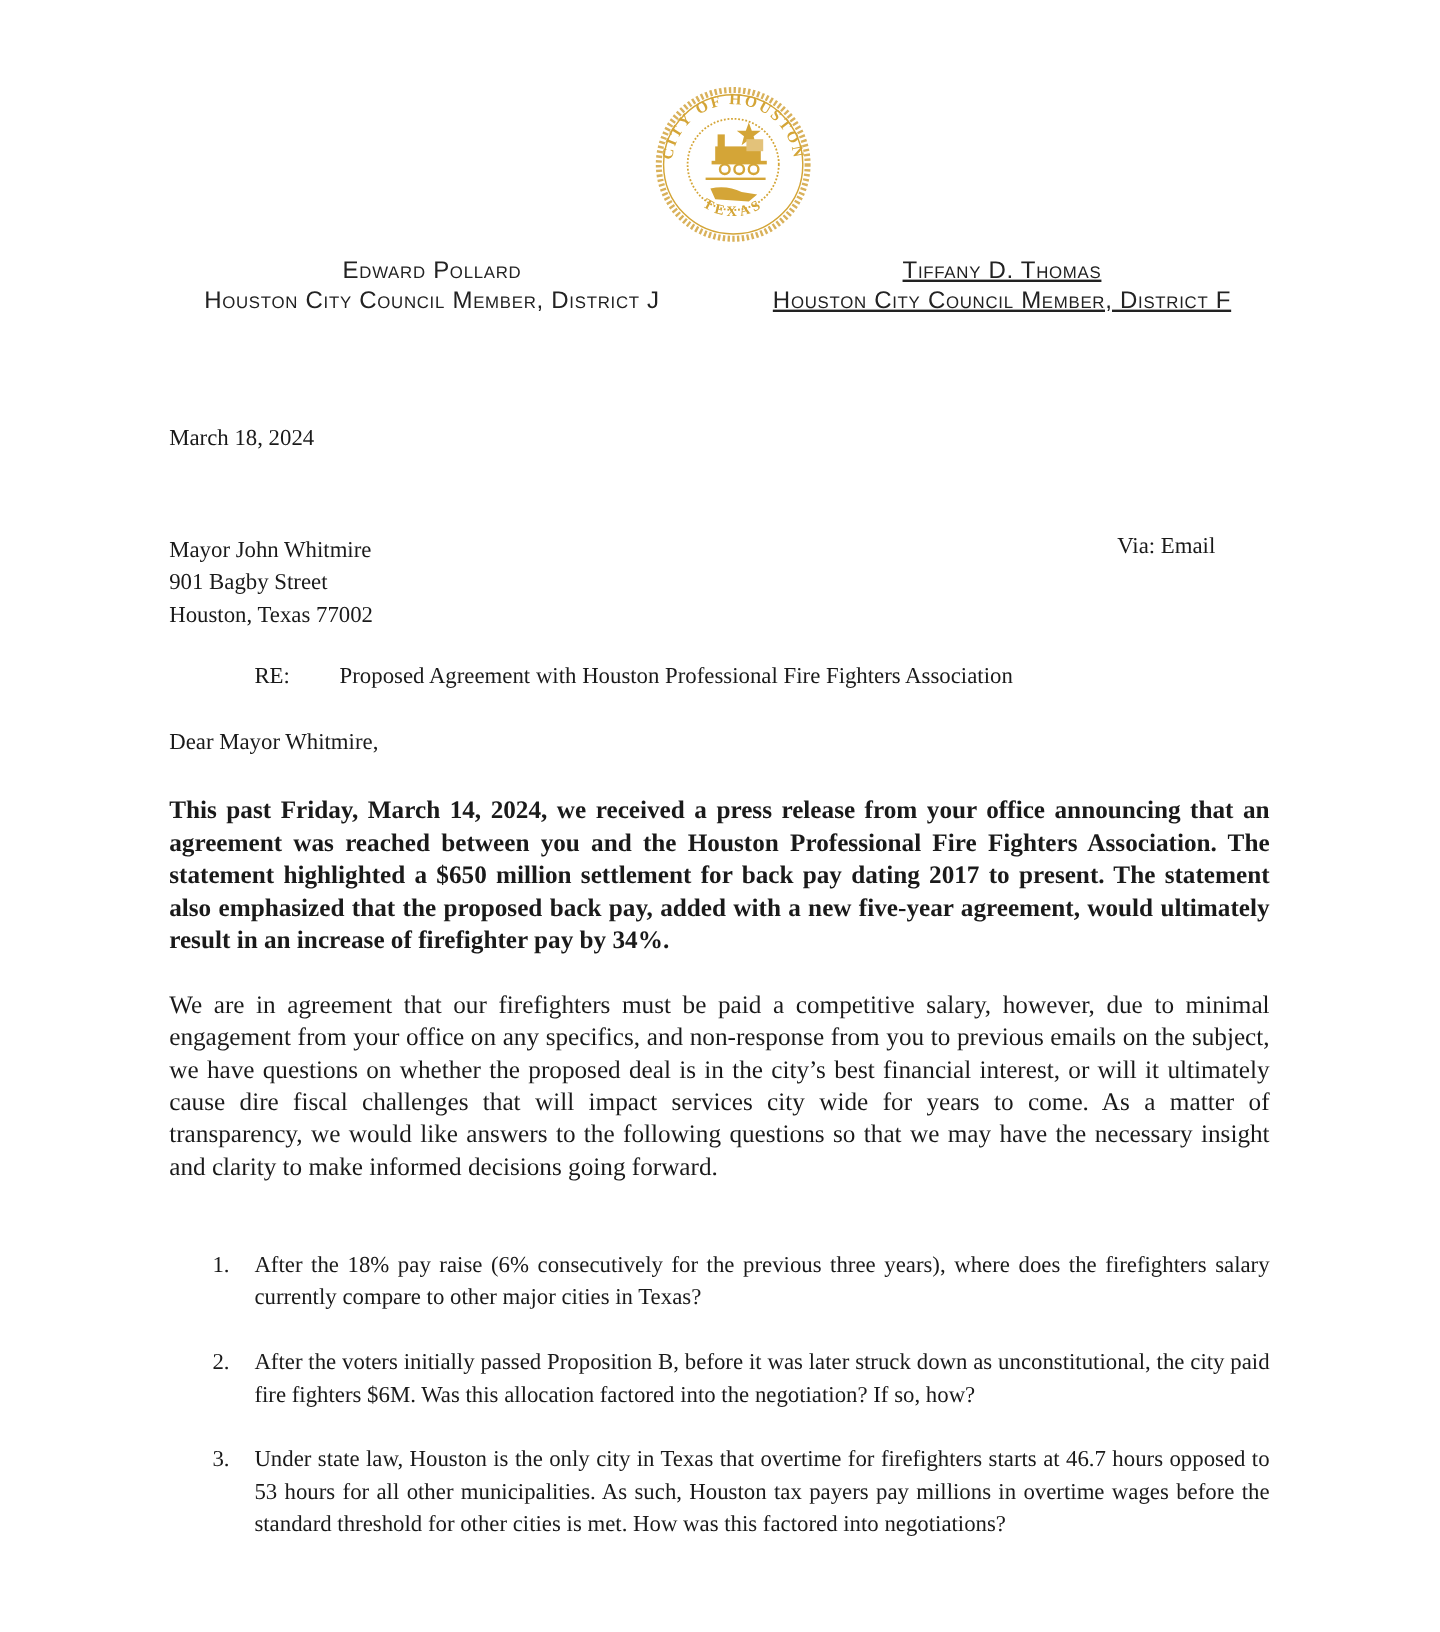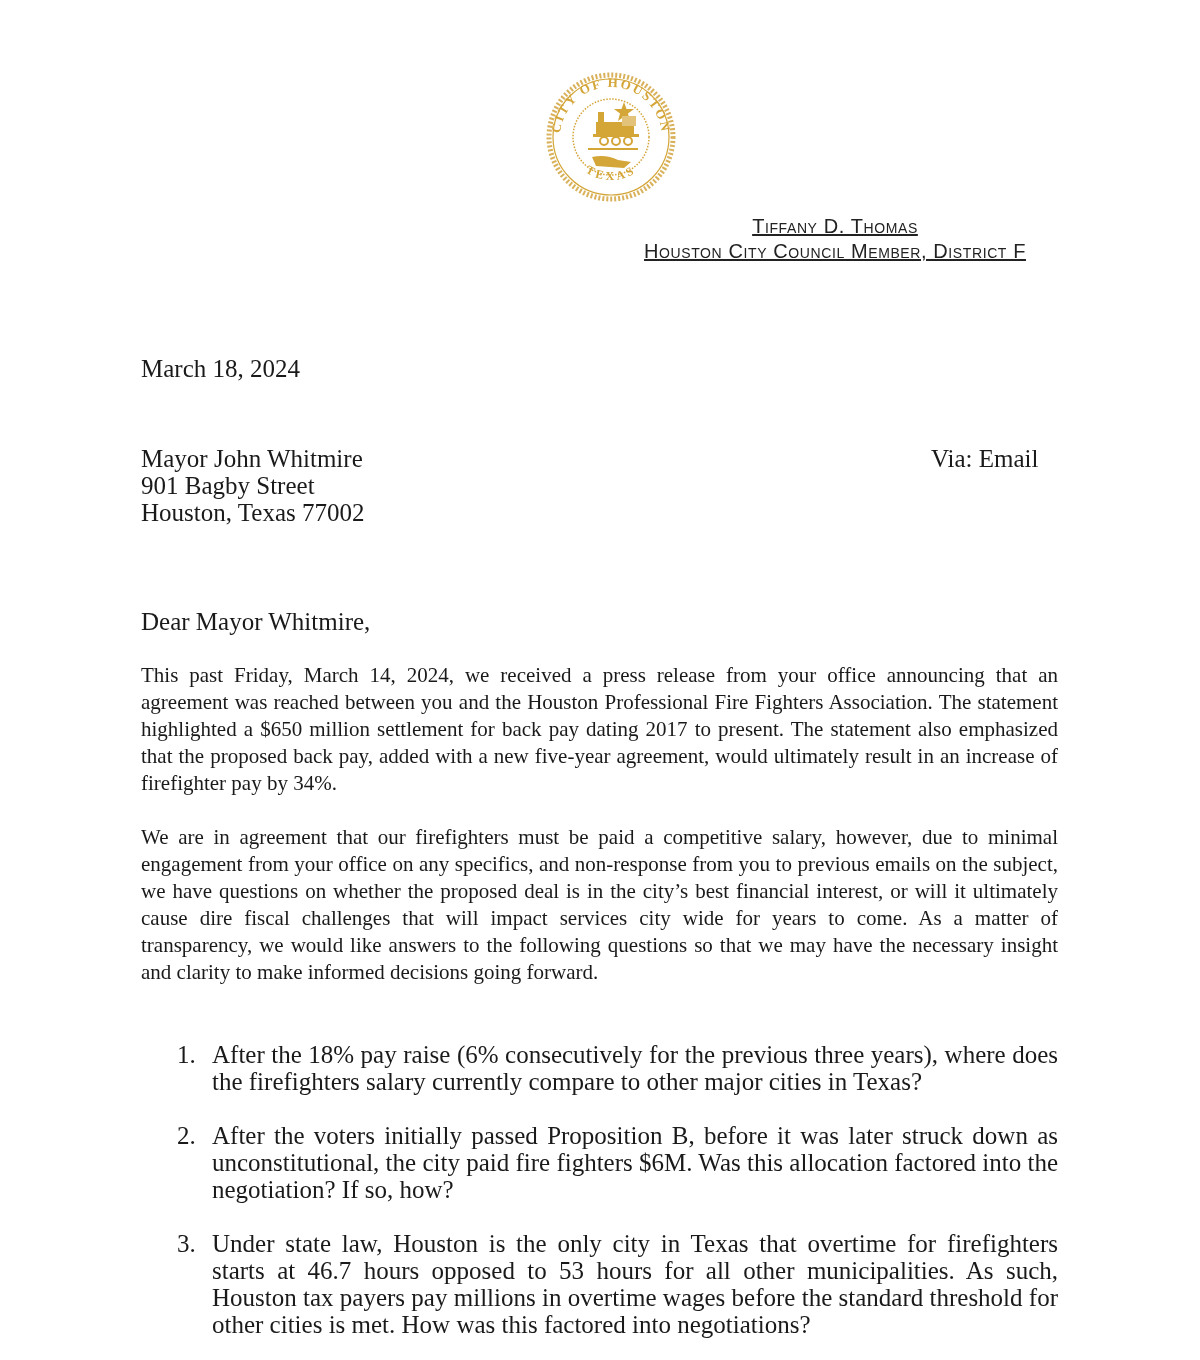--- a/index.html
+++ b/index.html
@@ -7,32 +7,32 @@
     .page { position: absolute; left: 0; top: 0; width: 1200px; height: 1360px; }
 
     .seal { position: absolute; left: 536px; top: 72px; width: 150px; height: 130px; }
 
     .lh { position: absolute; font-family: "Liberation Sans", "DejaVu Sans", sans-serif; font-variant: small-caps; color: #222; letter-spacing: 0.6px; text-align: center; }
     .lh .nm { font-size: 20px; line-height: 24px; }
     .lh .tt { font-size: 20px; line-height: 26px; }
     .lh-left { left: 120px; top: 214px; width: 480px; }
     .lh-right { left: 596px; top: 214px; width: 478px; text-decoration: underline; }
 
-    .serif { font-family: "Liberation Serif", "DejaVu Serif", serif; font-size: 25px; color: #1a1a1a; }
+    .serif { font-family: "Liberation Serif", "DejaVu Serif", serif; font-size: 19px; color: #1a1a1a; }
     .abs { position: absolute; }
 
     .date { left: 141px; top: 355px; }
     .addr { left: 141px; top: 445px; line-height: 27px; }
     .via { left: 931px; top: 445px; }
     .re { left: 212px; top: 553px; }
     .re .re-label { display: inline-block; width: 71px; }
     .salutation { left: 141px; top: 608px; }
 
     .para { position: absolute; left: 141px; width: 917px; text-align: justify; text-align-last: left; line-height: 27px; font-size: 21px; }
-    .p1 { top: 662px; }
+    .p1 { top: 662px; font-weight: bold; }
     .p2 { top: 824px; }
 
     .qlist { position: absolute; left: 141px; top: 1041px; width: 917px; }
     .q { position: relative; padding-left: 71px; line-height: 27px; text-align: justify; text-align-last: left; margin-bottom: 27px; }
     .q .num { position: absolute; left: 36px; top: 0; }
   </style>
 </head>
 <body>
 
 <div class="page">
@@ -61,36 +61,43 @@
       <rect x="57" y="62" width="46" height="3" fill="#D4A537"></rect>
       <circle cx="68" cy="69" r="4" fill="none" stroke="#D4A537" stroke-width="2"></circle>
       <circle cx="80" cy="69" r="4" fill="none" stroke="#D4A537" stroke-width="2"></circle>
       <circle cx="92" cy="69" r="4" fill="none" stroke="#D4A537" stroke-width="2"></circle>
       <rect x="52" y="76" width="50" height="2" fill="#D4A537"></rect>
 
       <path d="M 56 85 Q 70 82 82 88 L 95 90 L 88 96 L 60 94 Z" fill="#D4A537"></path>
     </svg>
   </div>
 
+  <div class="lh lh-left">
+    <div class="nm">Edward Pollard</div>
+    <div class="tt">Houston City Council Member, District J</div>
+  </div>
 
   <div class="lh lh-right">
     <div class="nm">Tiffany D. Thomas</div>
     <div class="tt">Houston City Council Member, District F</div>
   </div>
 
   <div class="serif abs date">March 18, 2024</div>
 
   <div class="serif abs addr">
     <div>Mayor John Whitmire</div>
     <div>901 Bagby Street</div>
     <div>Houston, Texas 77002</div>
   </div>
 
   <div class="serif abs via">Via: Email</div>
 
+  <div class="serif abs re">
+    <span class="re-label">RE:</span><span>Proposed Agreement with Houston Professional Fire Fighters Association</span>
+  </div>
 
   <div class="serif abs salutation">Dear Mayor Whitmire,</div>
 
   <div class="serif para p1">This past Friday, March 14, 2024, we received a press release from your office announcing that an agreement was reached between you and the Houston Professional Fire Fighters Association. The statement highlighted a $650 million settlement for back pay dating 2017 to present. The statement also emphasized that the proposed back pay, added with a new five-year agreement, would ultimately result in an increase of firefighter pay by 34%.</div>
   <div class="serif para p2">We are in agreement that our firefighters must be paid a competitive salary, however, due to minimal engagement from your office on any specifics, and non-response from you to previous emails on the subject, we have questions on whether the proposed deal is in the city’s best financial interest, or will it ultimately cause dire fiscal challenges that will impact services city wide for years to come. As a matter of transparency, we would like answers to the following questions so that we may have the necessary insight and clarity to make informed decisions going forward.</div>
 
   <div class="serif qlist">
     <div class="q">
       <span class="num">1.</span>
       <span>After the 18% pay raise (6% consecutively for the previous three years), where does the firefighters salary currently compare to other major cities in Texas?</span>

